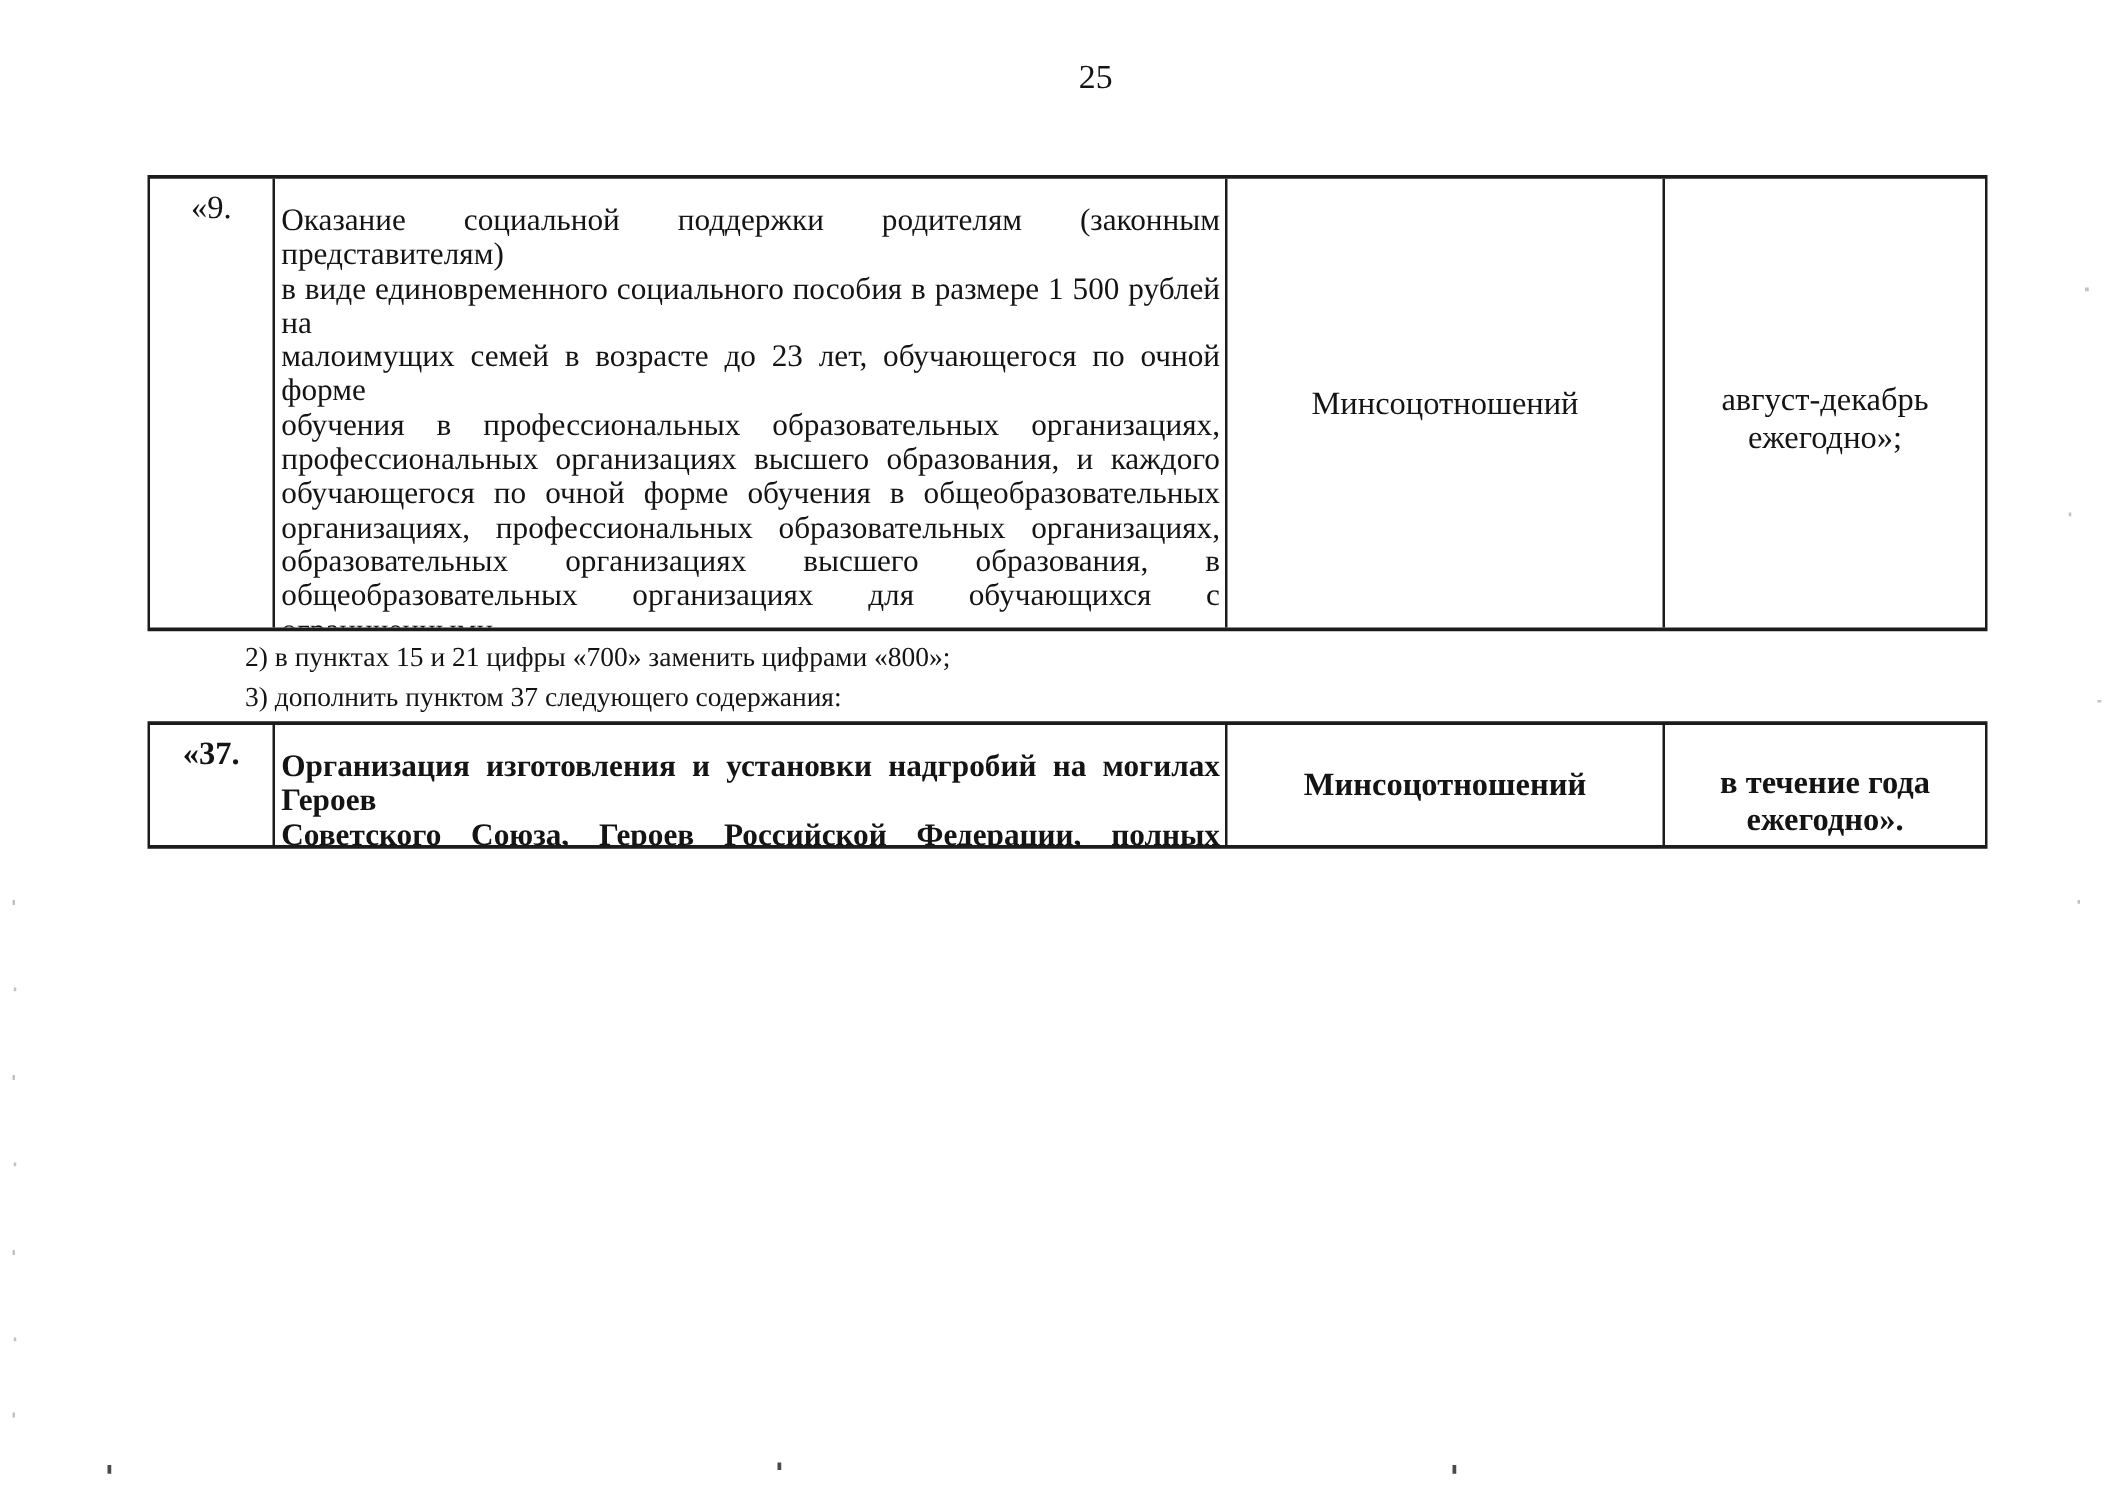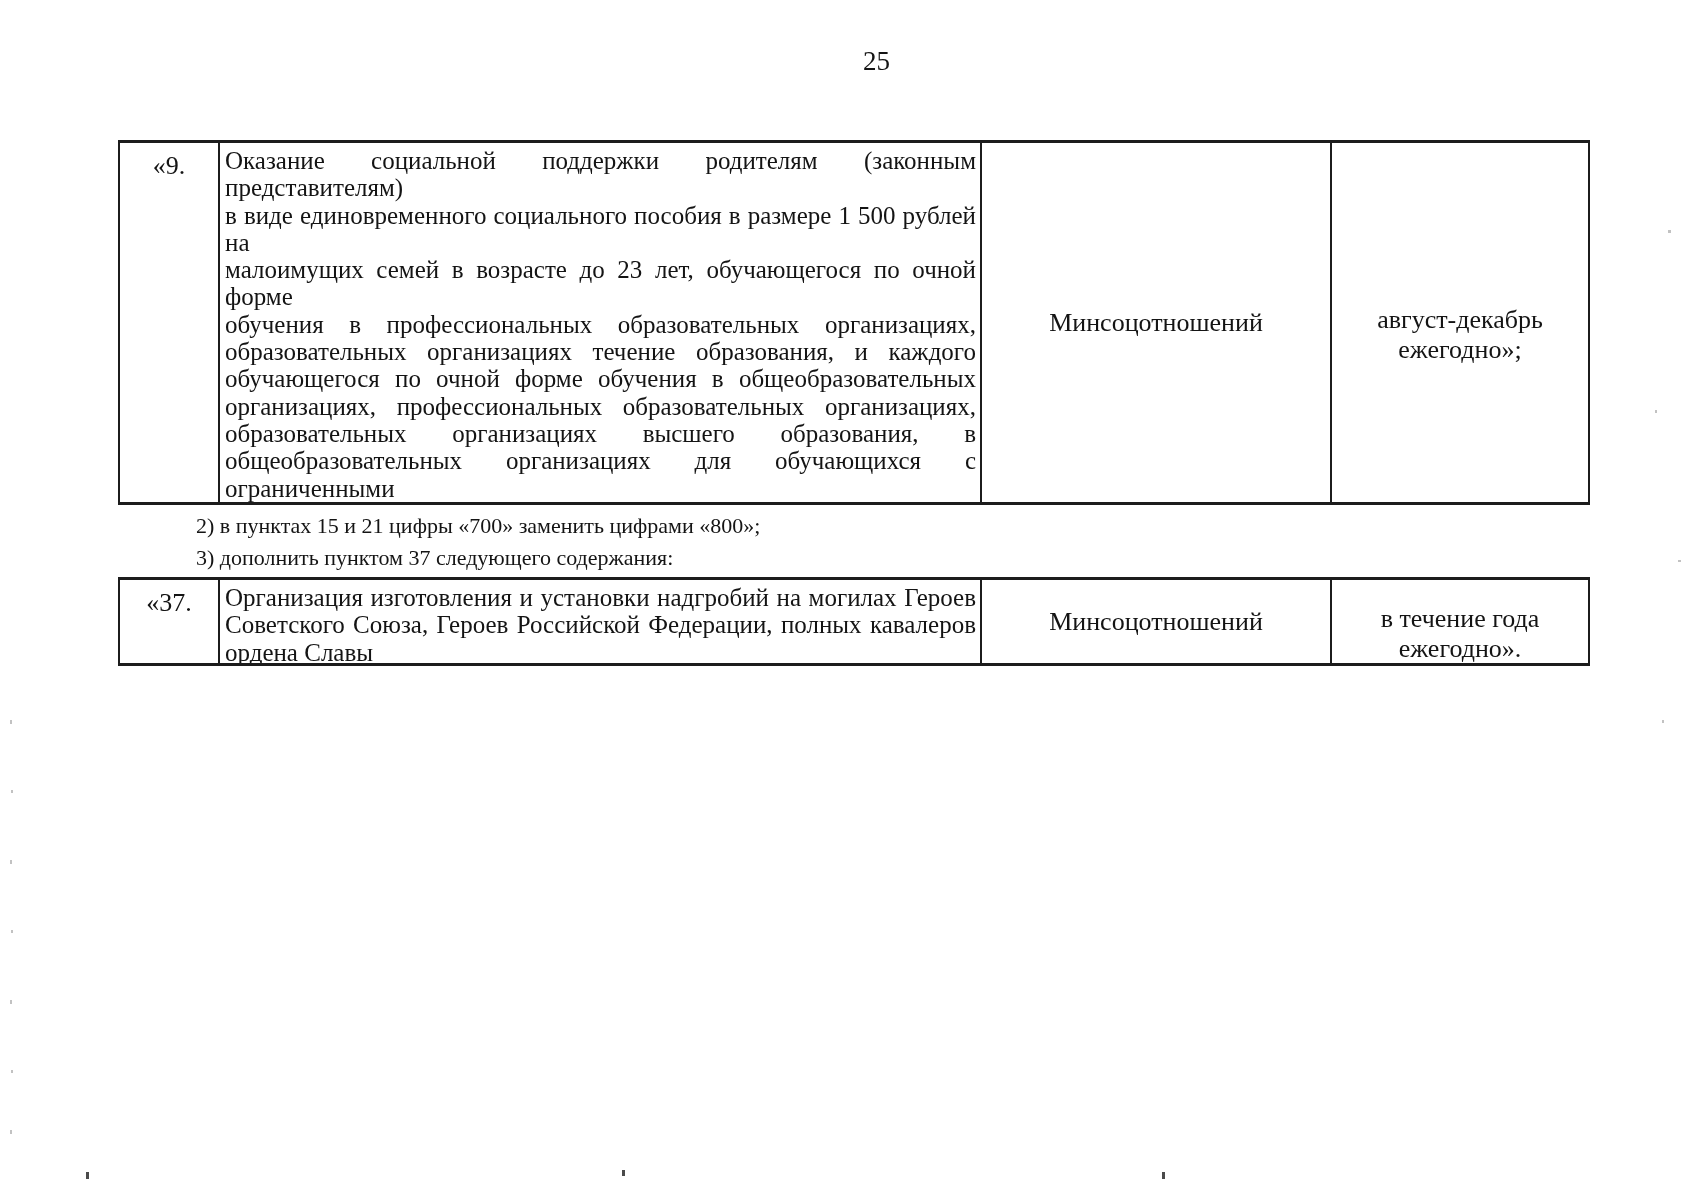--- a/index.html
+++ b/index.html
@@ -19,28 +19,28 @@
     position:absolute; left:118px; width:1472px;
     display:grid;
     box-sizing:border-box;
     border:2px solid #1c1c1c;
     border-top-width:3px;
     border-bottom-width:3px;
     grid-template-columns:100px 762px 350px auto;
     background:#fff;
   }
   #table-9  { top:140px; height:365px; }
-  #table-37 { top:577px; height:89px; }
+  #table-37 { top:577px; height:102px;font-weight:bold; }
   .cell { box-sizing:border-box; border-right:2px solid #1c1c1c; overflow:hidden; }
   .cell:last-child { border-right:none;margin-top:25px; }
   .num-cell {
     text-align:center; padding-top:8px; font-size:26px;
   }
   .desc-cell {
-    padding:4px 4px 0 5px; font-size:25px;
+    padding:20px 4px 0 5px; font-size:25px;
   }
   .jline {
     line-height:27.3px;
     text-align:justify; text-align-last:justify;
     white-space:normal;
   }
   .jlast { text-align-last:left; }
   .center-cell {
     display:flex; flex-direction:column;
     justify-content:center; align-items:center;
@@ -59,21 +59,21 @@
 
 <div class="page-number">25</div>
 
 <div class="doc-table" id="table-9">
   <div class="cell num-cell">«9.</div>
   <div class="cell desc-cell">
     <div class="jline">Оказание социальной поддержки родителям (законным представителям)</div>
     <div class="jline">в виде единовременного социального пособия в размере 1 500 рублей на</div>
     <div class="jline">малоимущих семей в возрасте до 23 лет, обучающегося по очной форме</div>
     <div class="jline">обучения в профессиональных образовательных организациях,</div>
-    <div class="jline">образовательных организациях течение образования, и каждого</div>
+    <div class="jline">профессиональных организациях высшего образования, и каждого</div>
     <div class="jline">обучающегося по очной форме обучения в общеобразовательных</div>
     <div class="jline">организациях, профессиональных образовательных организациях,</div>
     <div class="jline">образовательных организациях высшего образования, в</div>
     <div class="jline">общеобразовательных организациях для обучающихся с ограниченными</div>
 
   </div>
   <div class="cell center-cell">
     <div>Минсоцотношений</div>
   </div>
   <div class="cell center-cell">

